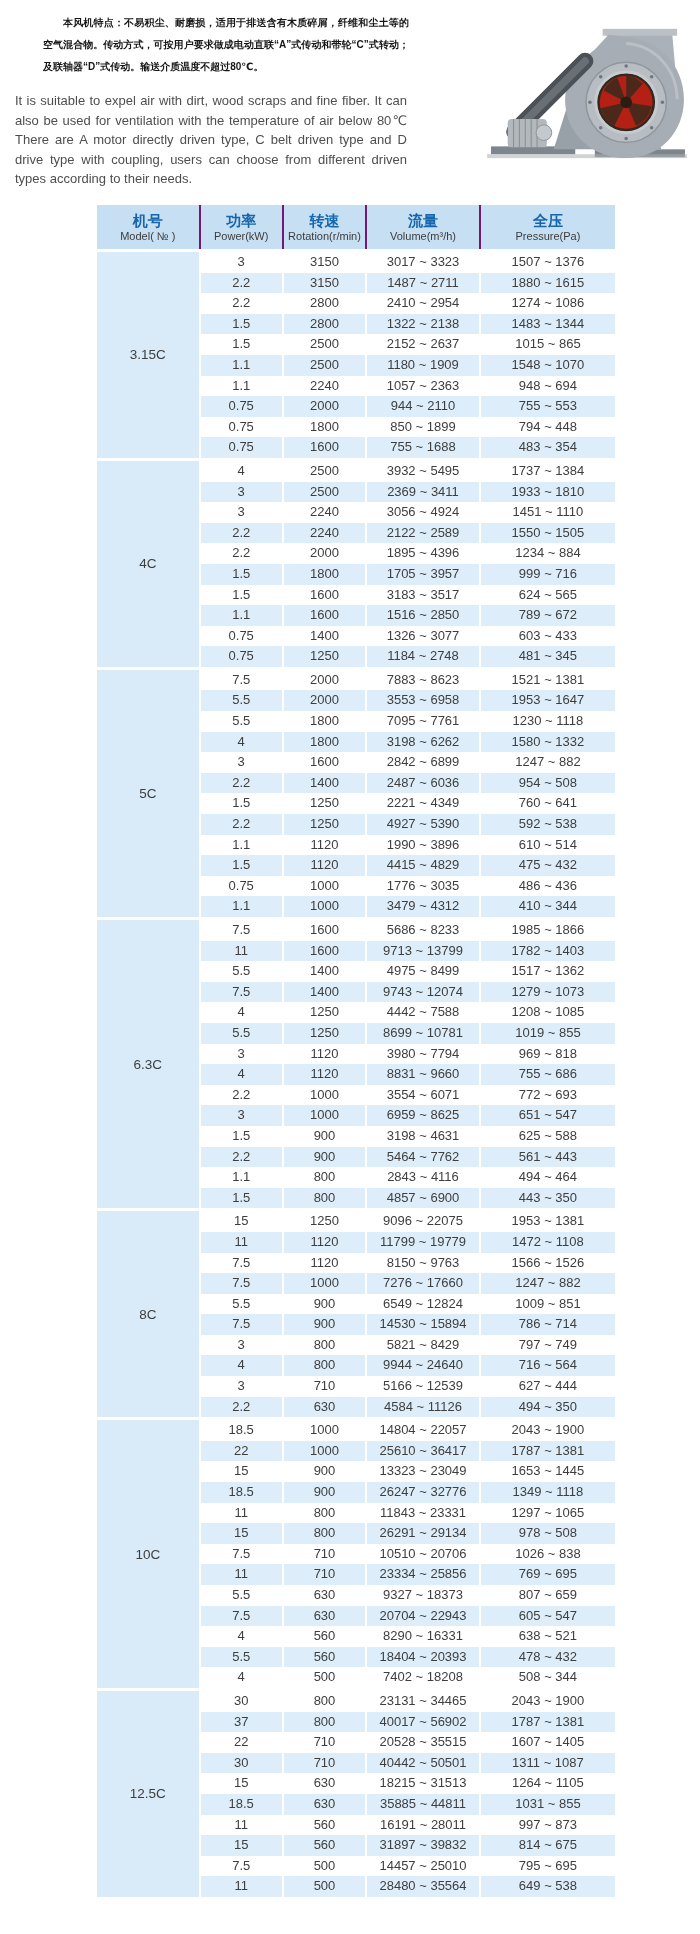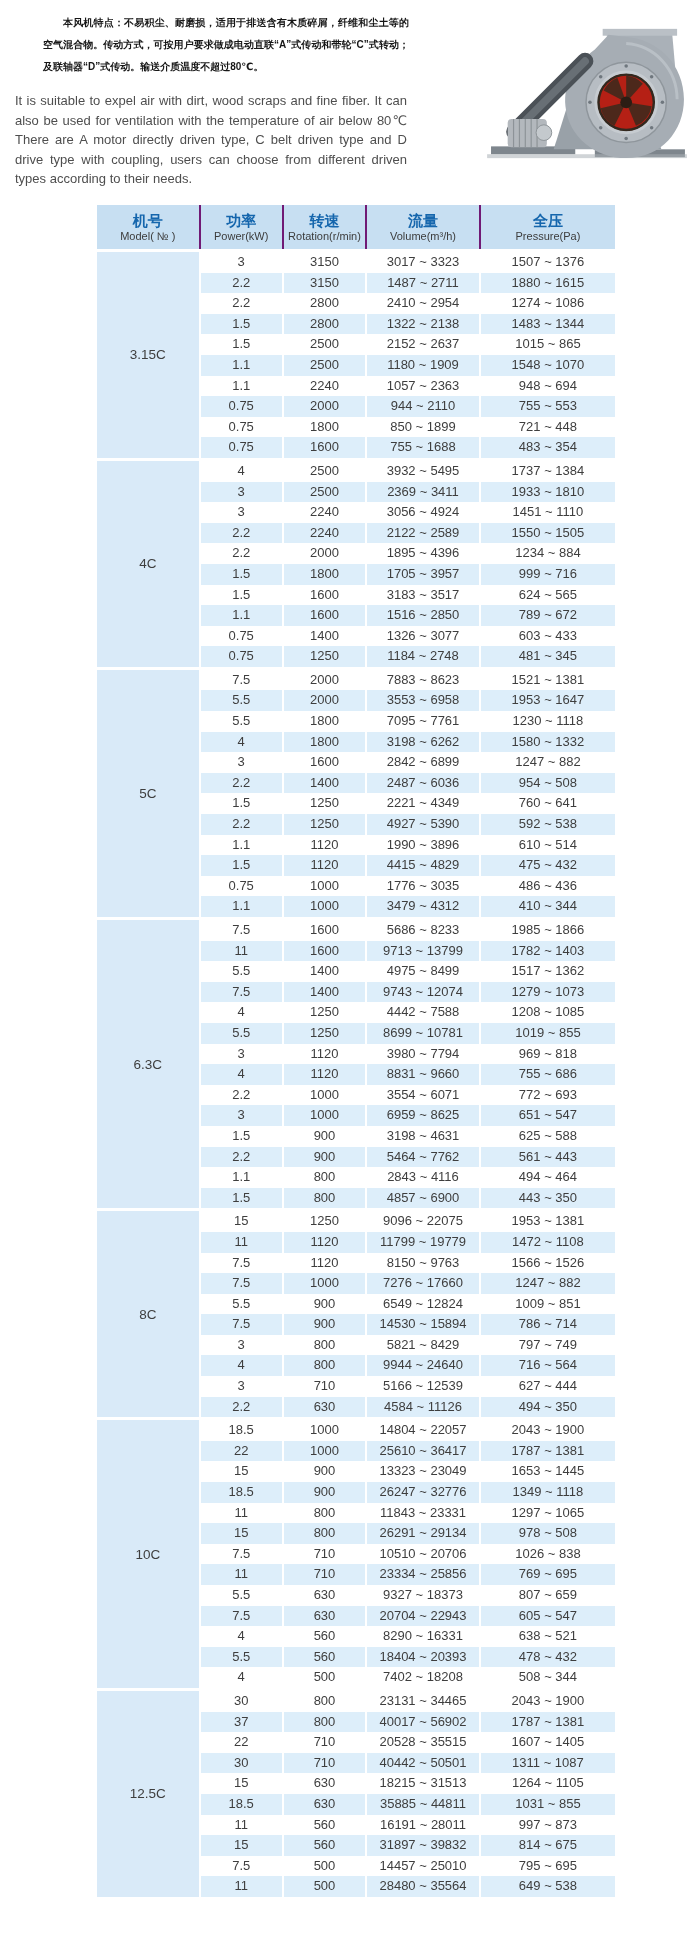--- a/index.html
+++ b/index.html
@@ -177,21 +177,21 @@
       <tr class="alt ">
         <td>0.75</td>
         <td>2000</td>
         <td>944 ~ 2110</td>
         <td>755 ~ 553</td>
       </tr>
       <tr class="">
         <td>0.75</td>
         <td>1800</td>
         <td>850 ~ 1899</td>
-        <td>721 ~ 448</td>
+        <td>794 ~ 448</td>
       </tr>
       <tr class="alt ">
         <td>0.75</td>
         <td>1600</td>
         <td>755 ~ 1688</td>
         <td>483 ~ 354</td>
       </tr>
       <tr class="section-start">
         <td rowspan="10" class="model-cell">4C</td>
         <td>4</td>

